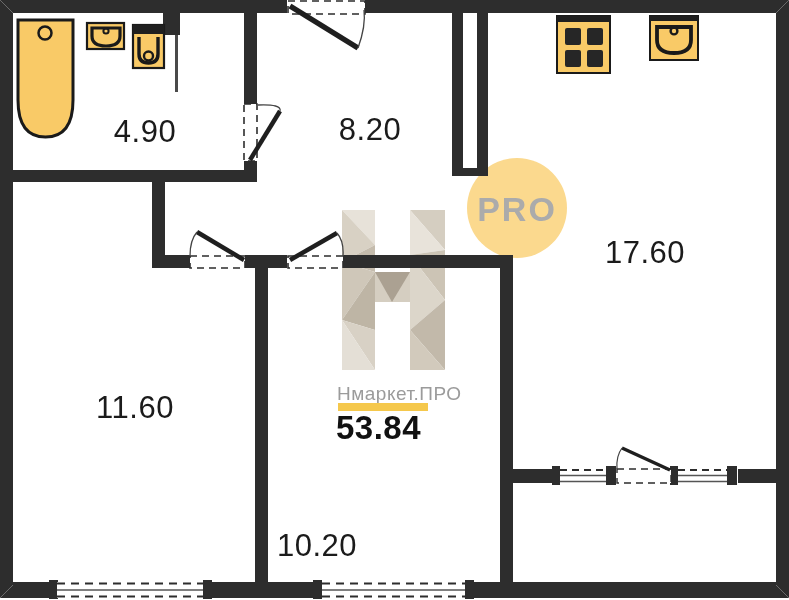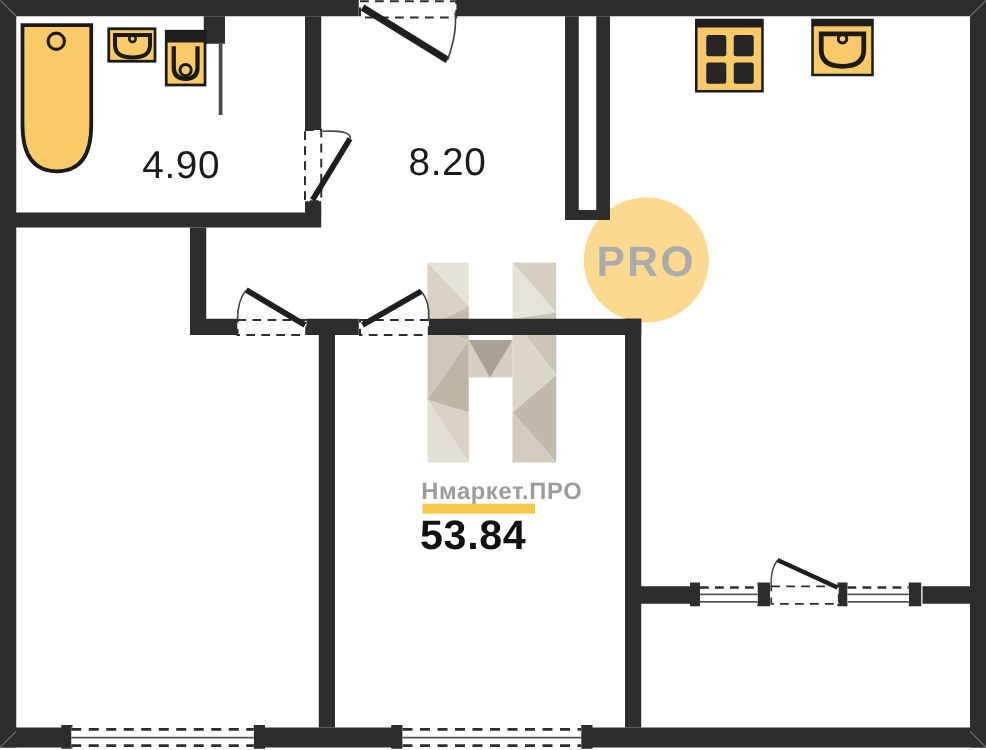--- a/index.html
+++ b/index.html
@@ -2,21 +2,21 @@
 <html><head>
 <meta charset="utf-8">
 <style>
   html,body{margin:0;padding:0;background:#fff;}
   .stage{position:relative;width:789px;height:600px;background:#ffffff;overflow:hidden;
          font-family:"Liberation Sans",sans-serif;}
   .stage svg{position:absolute;left:0;top:0;}
   .area-label{position:absolute;transform:translate(-50%,-50%);font-size:31px;color:#1b1b1b;
               letter-spacing:0.5px;white-space:nowrap;z-index:5;}
   .brand-text{position:absolute;left:337px;top:383px;font-size:19px;color:#9b9b9b;
-              letter-spacing:0.5px;z-index:5;font-weight:bold;}
+              letter-spacing:0.5px;z-index:5;}
   .brand-underline{position:absolute;left:338px;top:403px;width:90px;height:8px;
               background:#F5C84C;z-index:5;}
   .total-area{position:absolute;left:336px;top:409px;font-size:33px;font-weight:bold;
               color:#111;letter-spacing:0.5px;z-index:5;}
 </style>
 </head>
 <body>
 
 <div class="stage">
 
@@ -171,19 +171,22 @@
     <g>
       <rect x="650" y="16" width="48" height="44" fill="#F9CA67" stroke="#1a1a1a" stroke-width="2"></rect>
       <rect x="650" y="16" width="48" height="5" fill="#1f1f1f"></rect>
       <path d="M657,27 H691 V40 Q691,53 674,53 Q657,53 657,40 Z" fill="none" stroke="#1a1a1a" stroke-width="3.8"></path>
       <circle cx="674" cy="31" r="3.4" fill="none" stroke="#1a1a1a" stroke-width="2.4"></circle>
     </g>
   </g>
 </svg>
 
 <div class="area-label" style="left:145px;top:132px">4.90</div>
-<div class="area-label" style="left:358px;top:130px">8.20</div>
+<div class="area-label" style="left:370px;top:130px">8.20</div>
+<div class="area-label" style="left:645px;top:253px">17.60</div>
+<div class="area-label" style="left:135px;top:408px">11.60</div>
+<div class="area-label" style="left:317px;top:546px">10.20</div>
 
 <div class="brand-text">Нмаркет.ПРО</div>
 <div class="brand-underline"></div>
 <div class="total-area">53.84</div>
 
 </div>
 
 </body></html>

